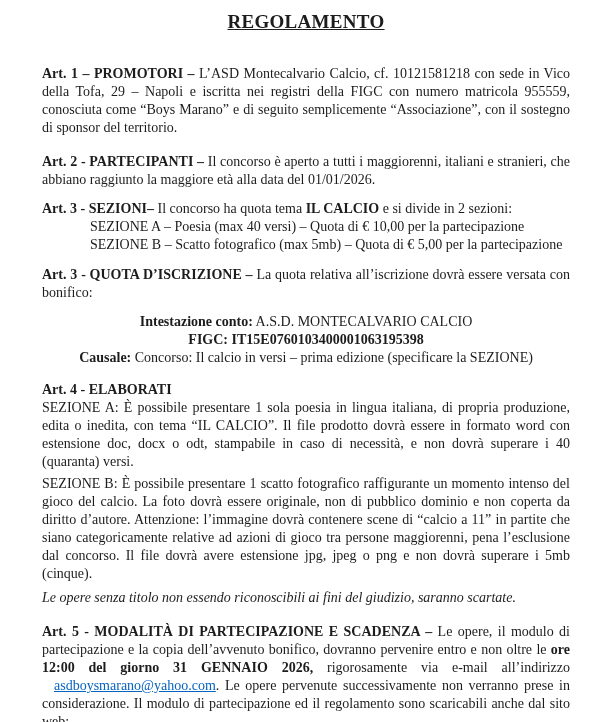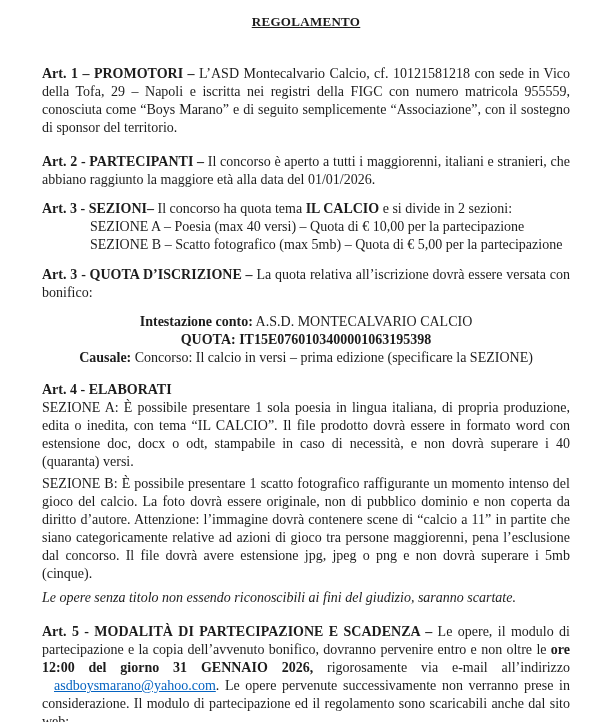--- a/index.html
+++ b/index.html
@@ -14,21 +14,21 @@
     font-family: "Liberation Serif", "DejaVu Serif", serif;
     font-size: 14px;
     line-height: 18px;
     color: #1c1c1c;
   }
   .page {
     padding: 6px 36px 0 42px;
   }
   .doc-title {
     text-align: center;
-    font-size: 13px;
+    font-size: 19px;
     font-weight: bold;
     text-decoration: underline;
     margin: 6px 0 0 0;
     line-height: 20px;
     letter-spacing: 0.3px;
   }
   p {
     margin: 0;
     text-align: justify;
   }
@@ -68,21 +68,21 @@
   <div class="art3-sezioni">
     <p><span class="b">Art. 3 - SEZIONI–</span><span> Il concorso ha quota tema </span><span class="b u">IL CALCIO</span><span> e si divide in 2 sezioni:</span></p>
     <div class="sezione-item">SEZIONE A – Poesia (max 40 versi) – Quota di € 10,00 per la partecipazione</div>
     <div class="sezione-item">SEZIONE B – Scatto fotografico (max 5mb) – Quota di € 5,00 per la partecipazione</div>
   </div>
 
   <p class="art3-quota"><span class="b">Art. 3 - QUOTA D’ISCRIZIONE –</span><span> La quota relativa all’iscrizione dovrà essere versata con bonifico:</span></p>
 
   <div class="payment-block">
     <div><span class="b">Intestazione conto:</span><span> A.S.D. MONTECALVARIO CALCIO</span></div>
-    <div><span class="b">QUOTA:</span><span class="b"> IT15E0760103400001063195398</span></div>
+    <div><span class="b">FIGC:</span><span class="b"> IT15E0760103400001063195398</span></div>
     <div><span class="b">Causale:</span><span> Concorso: Il calcio in versi – prima edizione (specificare la SEZIONE)</span></div>
   </div>
 
   <p class="art4-heading b">Art. 4 - ELABORATI</p>
 
   <p class="sezione-a-par"><span class="u">SEZIONE A</span><span>: È possibile presentare 1 sola poesia in lingua italiana, di propria produzione, edita o inedita, con tema “IL CALCIO”. Il file prodotto dovrà essere in formato word con estensione doc, docx o odt, stampabile in caso di necessità, e non dovrà superare i 40 (quaranta) versi.</span></p>
 
   <p class="sezione-b-par"><span class="u">SEZIONE B</span><span>: È possibile presentare 1 scatto fotografico raffigurante un momento intenso del gioco del calcio. La foto dovrà essere originale, non di pubblico dominio e non coperta da diritto d’autore. Attenzione: l’immagine dovrà contenere scene di “calcio a 11” in partite che siano categoricamente relative ad azioni di gioco tra persone maggiorenni, pena l’esclusione dal concorso. Il file dovrà avere estensione jpg, jpeg o png e non dovrà superare i 5mb (cinque).</span></p>
 
   <p class="note-par i">Le opere senza titolo non essendo riconoscibili ai fini del giudizio, saranno scartate.</p>

